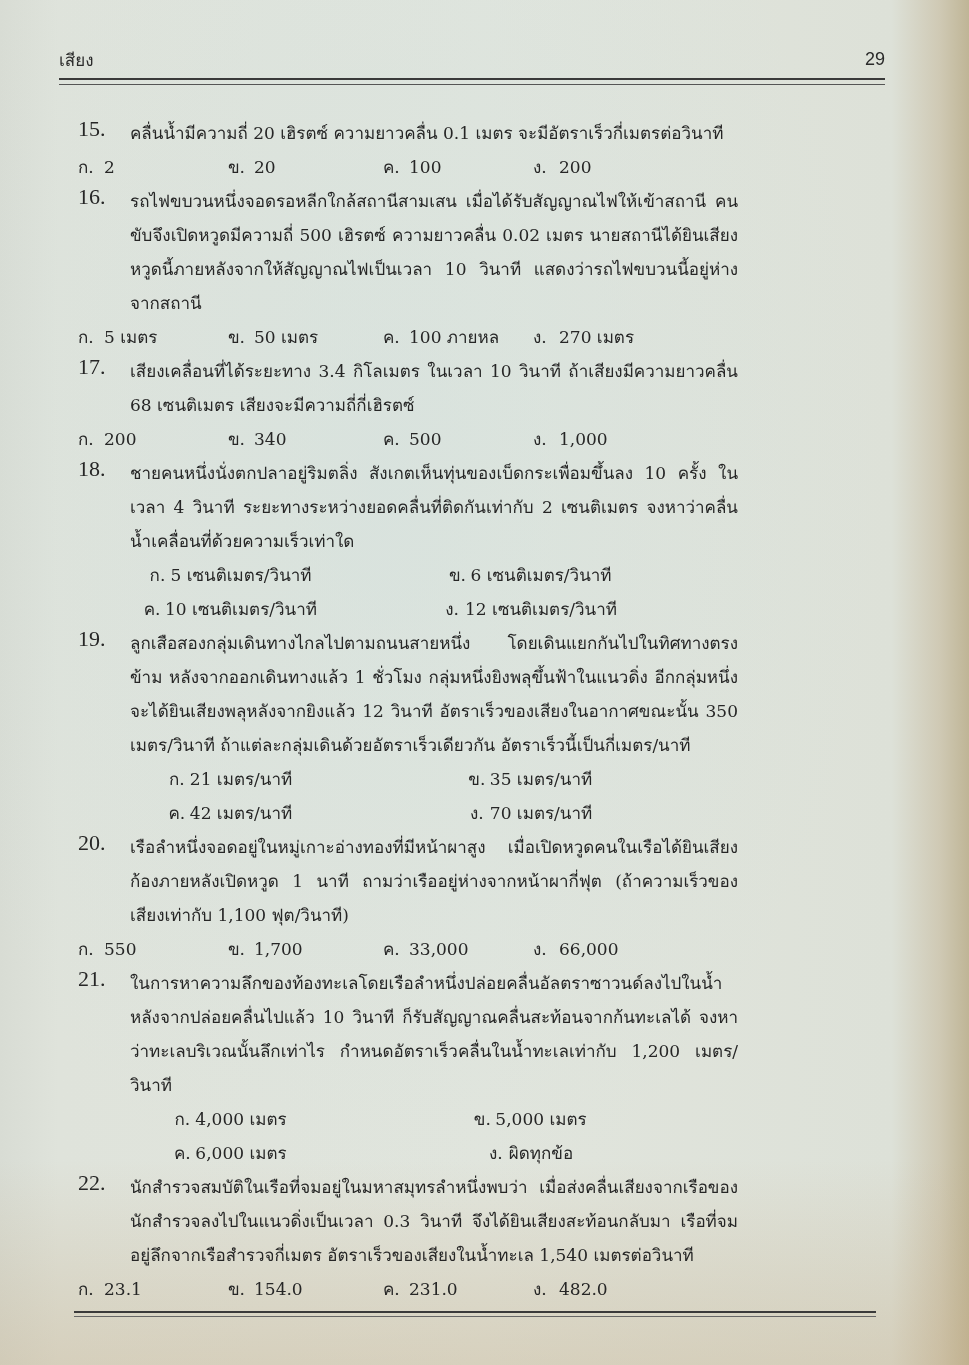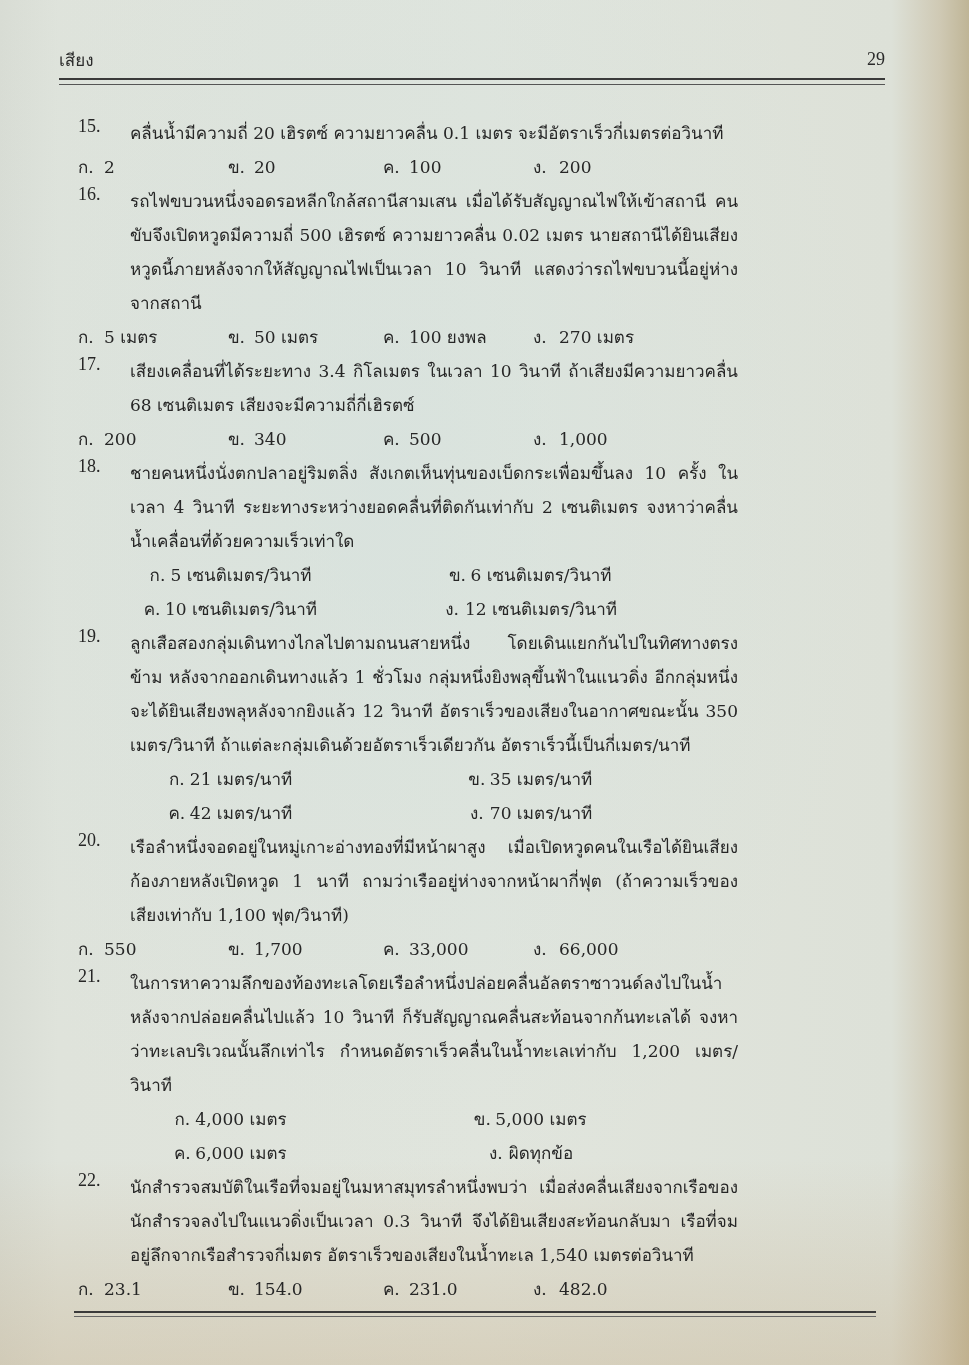--- a/index.html
+++ b/index.html
@@ -14,37 +14,37 @@
       position: absolute; left: 0; top: 0; width: 969px; height: 1365px;
       background:
         radial-gradient(ellipse at 40% 35%, rgba(210,225,222,0.55) 0%, rgba(210,225,222,0) 60%),
         linear-gradient(180deg, rgba(0,0,0,0) 85%, rgba(196,170,130,0.35) 100%);
     }
     .header {
       position: absolute; left: 59px; right: 84px; top: 44px; height: 30px;
       display: flex; justify-content: space-between; align-items: center;
     }
     .header .chapter { font-family: "DejaVu Sans", sans-serif; font-size: 17px; color: #2a2a2a; }
-    .header .pagenum { font-family: Liberation Serif, serif; font-size: 18px; color: #2a2a2a; }
+    .header .pagenum { font-family: Liberation Sans, sans-serif; font-size: 18px; color: #2a2a2a; }
     .rule-top {
       position: absolute; left: 59px; right: 84px; top: 78px;
       height: 4px; border-top: 2px solid #3a3a3a; border-bottom: 1px solid #555;
     }
     .rule-bottom {
       position: absolute; left: 74px; right: 93px; top: 1311px;
       height: 3px; border-top: 2px solid #3a3a3a; border-bottom: 1px solid #666;
     }
     .content {
       position: absolute; left: 78px; top: 116px; width: 660px;
       font-size: 17px;
     }
     .q { position: relative; }
     .q-num {
       position: absolute; left: 0; width: 42px; text-align: left;
-      font-family: "Liberation Serif", serif; font-size: 18px;
+      font-family: "Liberation Serif", serif; font-size: 22px;
     }
     .q-text {
       margin-left: 52px; line-height: 34px; text-align: justify;
     }
     .choices {
       display: grid; line-height: 34px;
     }
     .choices.four { grid-template-columns: 150px 155px 150px 150px; }
     .choices.two  { grid-template-columns: 300px 300px; text-align: center; }
     .choice { white-space: nowrap; }
@@ -73,21 +73,21 @@
         <div class="choice"><span class="lbl">ง.</span><span>200</span></div>
       </div>
     </div>
 
     <div class="q">
       <span class="q-num">16.</span>
       <div class="q-text">รถไฟขบวนหนึ่งจอดรอหลีกใกล้สถานีสามเสน   เมื่อได้รับสัญญาณไฟให้เข้าสถานี คนขับจึงเปิดหวูดมีความถี่ 500 เฮิรตซ์  ความยาวคลื่น 0.02 เมตร   นายสถานีได้ยินเสียงหวูดนี้ภายหลังจากให้สัญญาณไฟเป็นเวลา 10 วินาที   แสดงว่ารถไฟขบวนนี้อยู่ห่างจากสถานี</div>
       <div class="choices four">
         <div class="choice"><span class="lbl">ก.</span><span>5 เมตร</span></div>
         <div class="choice"><span class="lbl">ข.</span><span>50 เมตร</span></div>
-        <div class="choice"><span class="lbl">ค.</span><span>100 ยงพล</span></div>
+        <div class="choice"><span class="lbl">ค.</span><span>100 ภายหล</span></div>
         <div class="choice"><span class="lbl">ง.</span><span>270 เมตร</span></div>
       </div>
     </div>
 
     <div class="q">
       <span class="q-num">17.</span>
       <div class="q-text">เสียงเคลื่อนที่ได้ระยะทาง 3.4 กิโลเมตร  ในเวลา 10 วินาที   ถ้าเสียงมีความยาวคลื่น 68 เซนติเมตร   เสียงจะมีความถี่กี่เฮิรตซ์</div>
       <div class="choices four">
         <div class="choice"><span class="lbl">ก.</span><span>200</span></div>
         <div class="choice"><span class="lbl">ข.</span><span>340</span></div>

